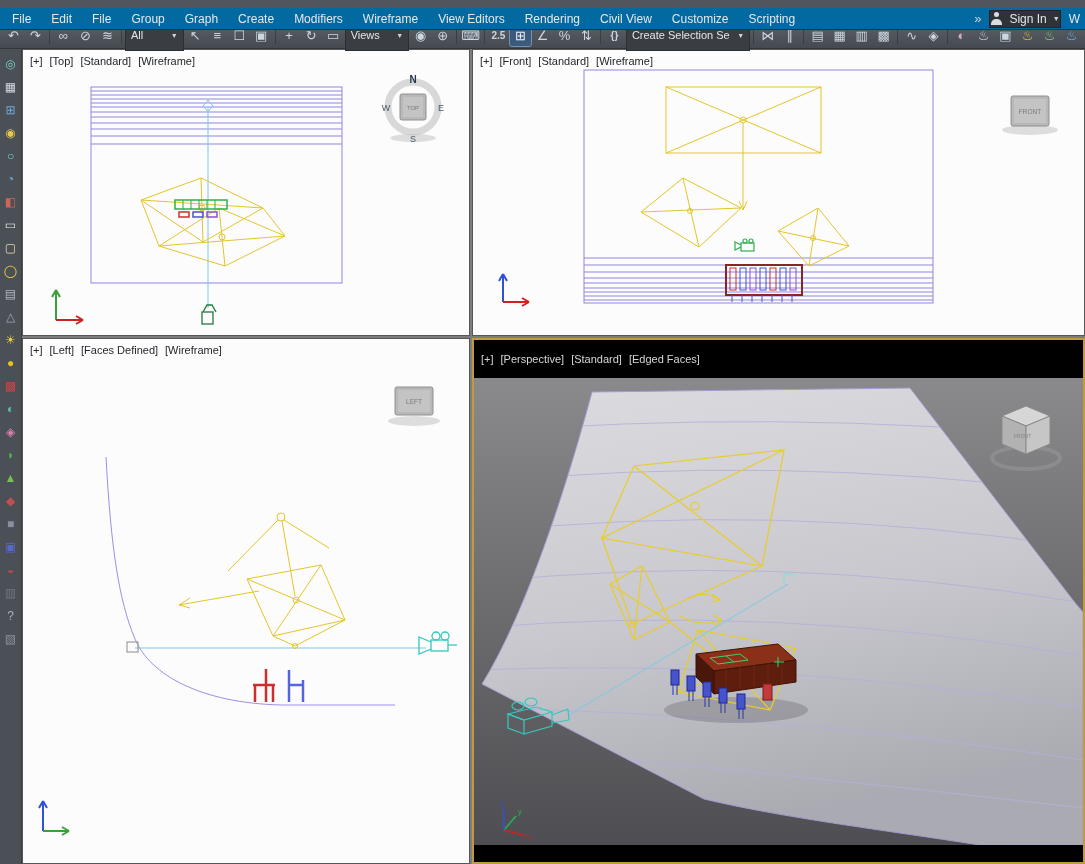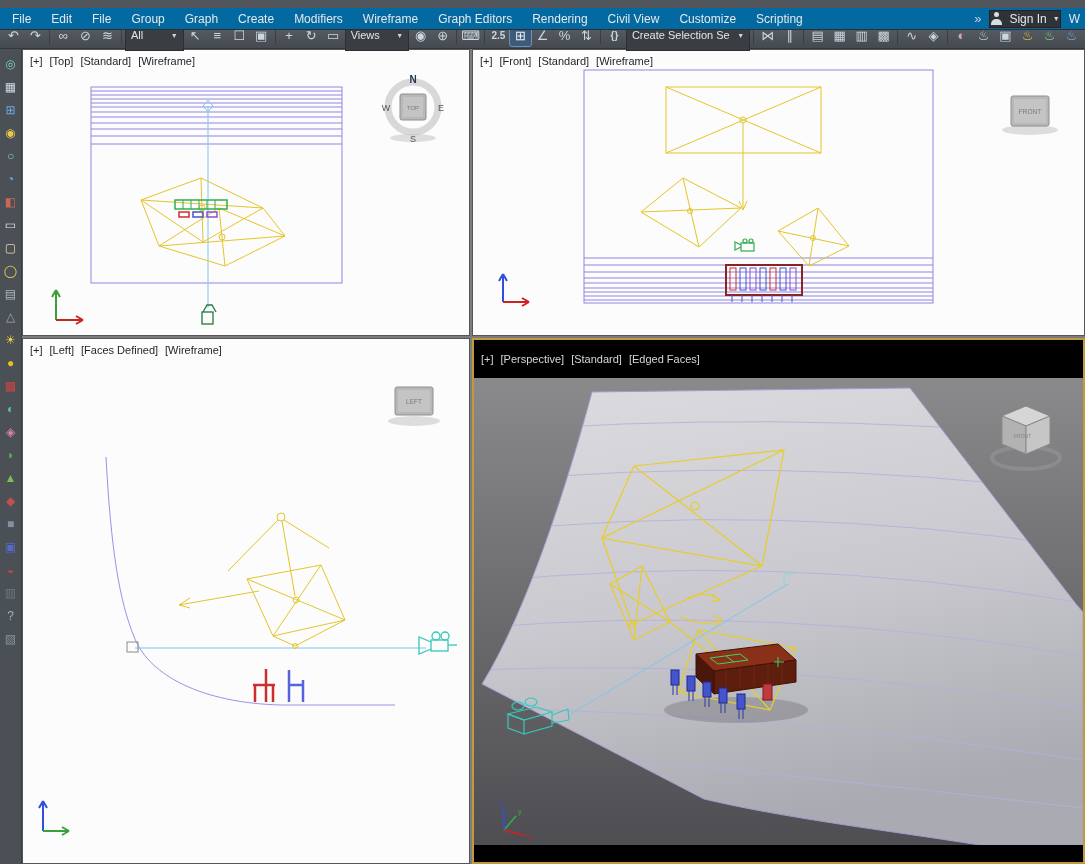--- a/index.html
+++ b/index.html
@@ -47,21 +47,21 @@
 
 <div class="menubar">
   <div class="menu-item">File</div>
   <div class="menu-item">Edit</div>
   <div class="menu-item">File</div>
   <div class="menu-item">Group</div>
   <div class="menu-item">Graph</div>
   <div class="menu-item">Create</div>
   <div class="menu-item">Modifiers</div>
   <div class="menu-item">Wireframe</div>
-  <div class="menu-item">Graph Editors</div>
+  <div class="menu-item">View Editors</div>
   <div class="menu-item">Rendering</div>
   <div class="menu-item">Civil View</div>
   <div class="menu-item">Customize</div>
   <div class="menu-item">Scripting</div>
   <div class="menubar-right">
     <span class="overflow-chevron">»</span>
     <div class="signin">
       <span class="person"></span>
       <span>Sign In</span>
       <span class="caret">▼</span>

